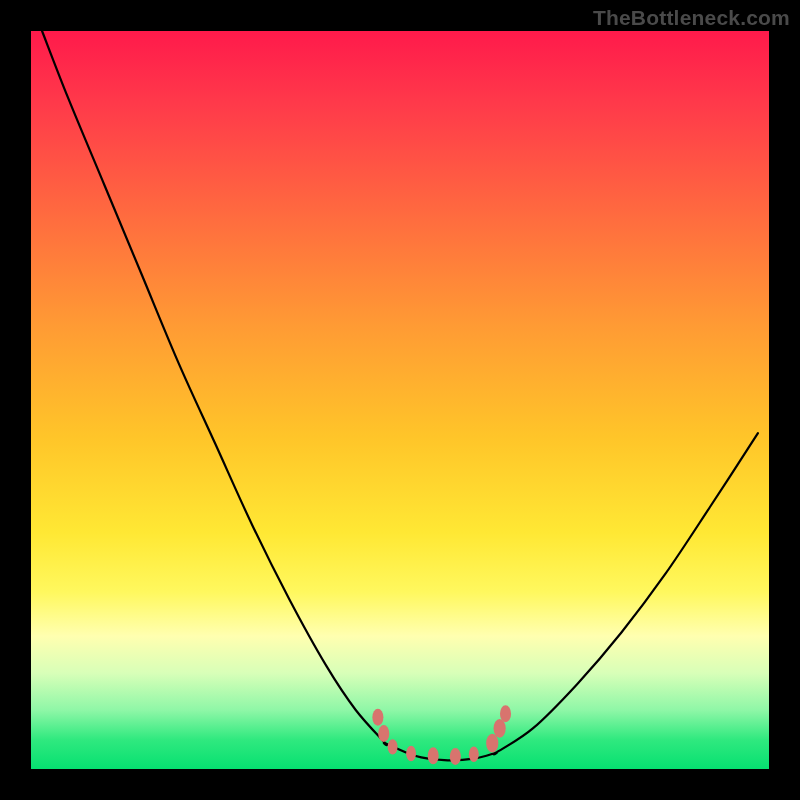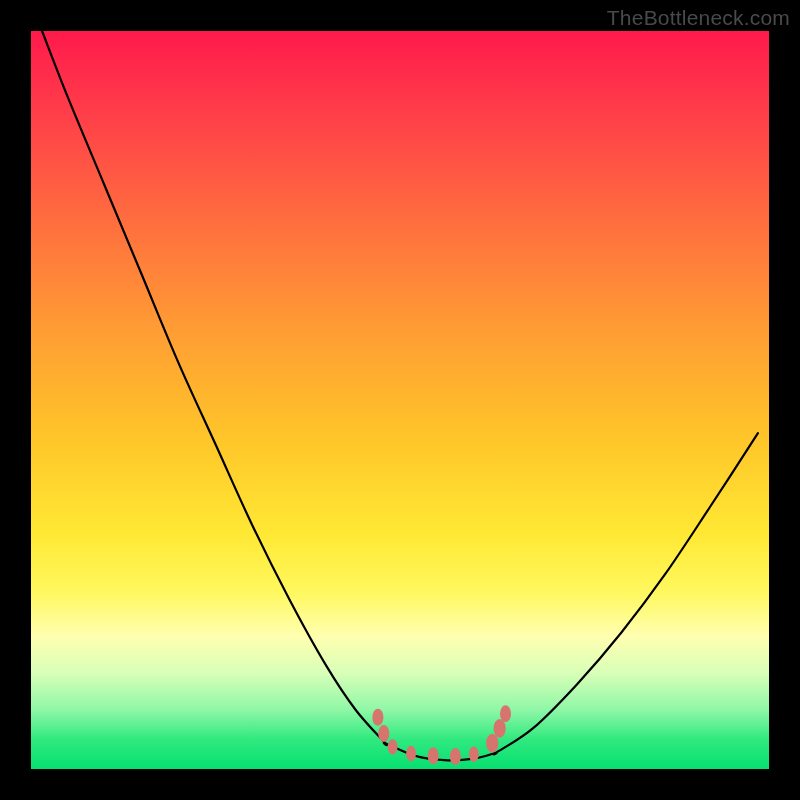--- a/index.html
+++ b/index.html
@@ -37,21 +37,21 @@
       #30e97f 96%,
       #06e070 100%
     );
   }
   .watermark {
     position: absolute;
     top: 6px;
     right: 10px;
     color: #4a4a4a;
     font-size: 21px;
-    font-weight: 400;
+    font-weight: 700;
     letter-spacing: 0.2px;
     user-select: none;
     text-align: center;
   }
   svg.curves {
     position: absolute;
     left: 0;
     top: 0;
     width: 738px;
     height: 738px;

